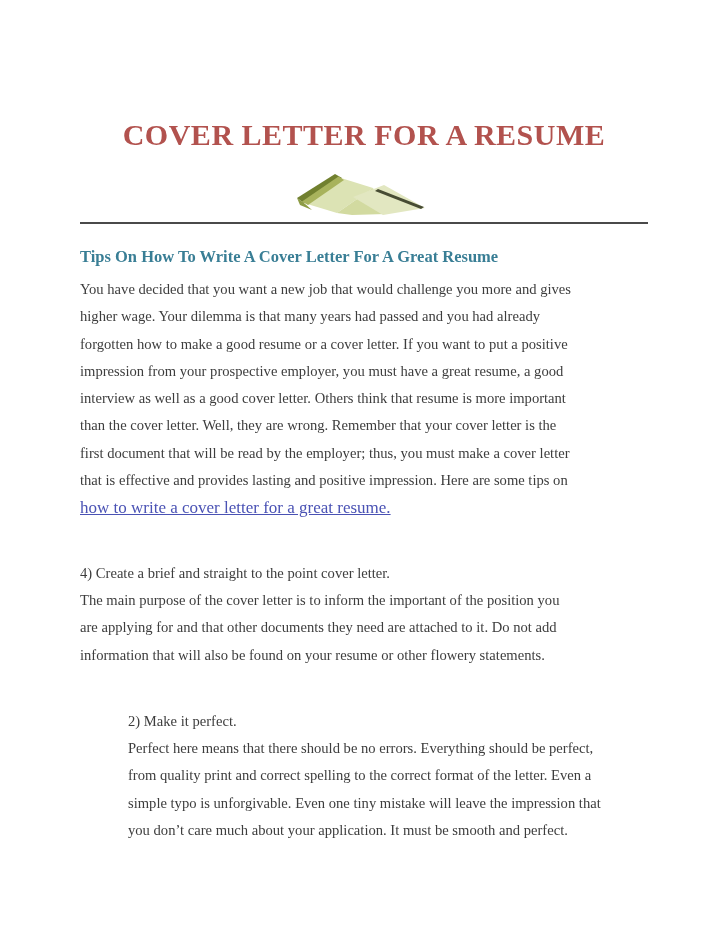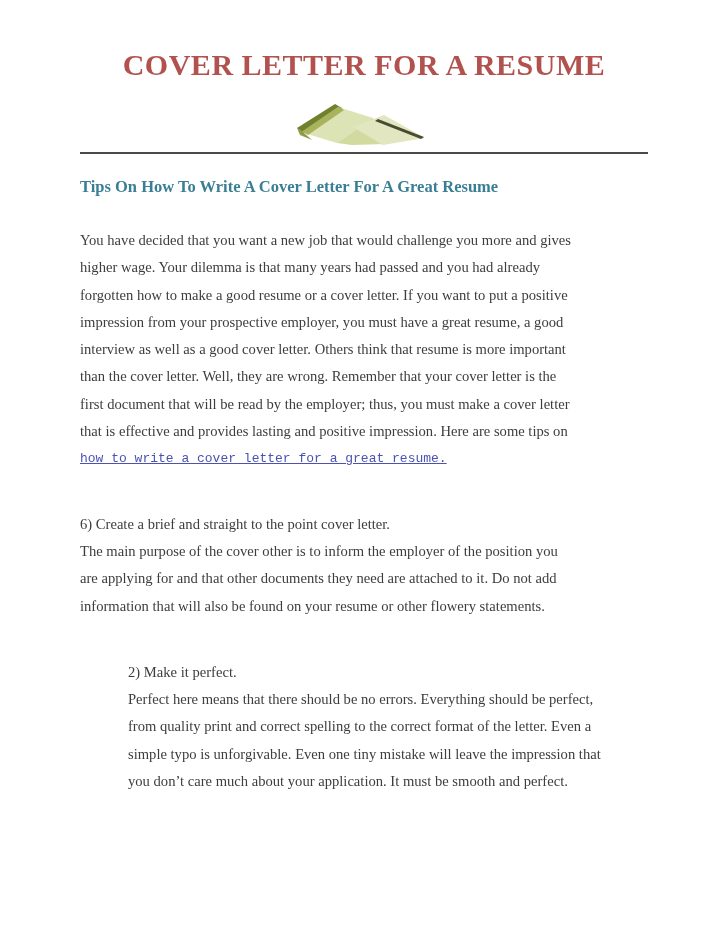--- a/index.html
+++ b/index.html
@@ -8,21 +8,21 @@
     background: #ffffff;
     font-family: "Liberation Serif", serif;
     overflow: hidden;
   }
   .page {
     width: 728px; height: 942px;
     padding: 0 80px;
     background: #ffffff;
   }
   .doc-title {
-    margin-top: 46px;
+    margin-top: 116px;
     text-align: center;
     font-size: 30px;
     line-height: 38px;
     font-weight: 700;
     letter-spacing: 0.5px;
     color: #b2524e;
     white-space: nowrap;
   }
   .art-wrap {
     margin-top: 14px;
@@ -43,31 +43,30 @@
     font-weight: 700;
     color: #397e95;
     white-space: pre;
   }
   .body-text {
     font-size: 14.6px;
     line-height: 27.3px;
     color: #3d3d3d;
     white-space: pre;
   }
-  .intro { margin-top: 29px; }
+  .intro { margin-top: 8px; }
   .doc-link {
     display: block;
-    font-size: 13px;
+    font-size: 17px;
     line-height: 27.3px;
     color: #4a52b4;
     text-decoration: underline;
     cursor: pointer;
     white-space: pre;
     width: fit-content;
-    font-family: Liberation Mono, monospace;
   }
   .tip-1 { margin-top: 38px; }
   .tip-2 { margin-top: 39px; margin-left: 48px; }
 </style>
 </head>
 <body>
 
 <div class="page">
 
   <h1 class="doc-title">COVER LETTER FOR A RESUME</h1>
@@ -93,22 +92,22 @@
 forgotten how to make a good resume or a cover letter. If you want to put a positive
 impression from your prospective employer, you must have a great resume, a good
 interview as well as a good cover letter. Others think that resume is more important
 than the cover letter. Well, they are wrong. Remember that your cover letter is the
 first document that will be read by the employer; thus, you must make a cover letter
 that is effective and provides lasting and positive impression. Here are some tips on</p>
 
   <a class="doc-link">how to write a cover letter for a great resume.</a>
 
   <div class="tip-1">
-    <p class="body-text">6) Create a brief and straight to the point cover letter.</p>
-    <p class="body-text">The main purpose of the cover other is to inform the employer of the position you
+    <p class="body-text">4) Create a brief and straight to the point cover letter.</p>
+    <p class="body-text">The main purpose of the cover letter is to inform the important of the position you
 are applying for and that other documents they need are attached to it. Do not add
 information that will also be found on your resume or other flowery statements.</p>
   </div>
 
   <div class="tip-2">
     <p class="body-text">2) Make it perfect.</p>
     <p class="body-text">Perfect here means that there should be no errors. Everything should be perfect,
 from quality print and correct spelling to the correct format of the letter. Even a
 simple typo is unforgivable. Even one tiny mistake will leave the impression that
 you don’t care much about your application. It must be smooth and perfect.</p>

